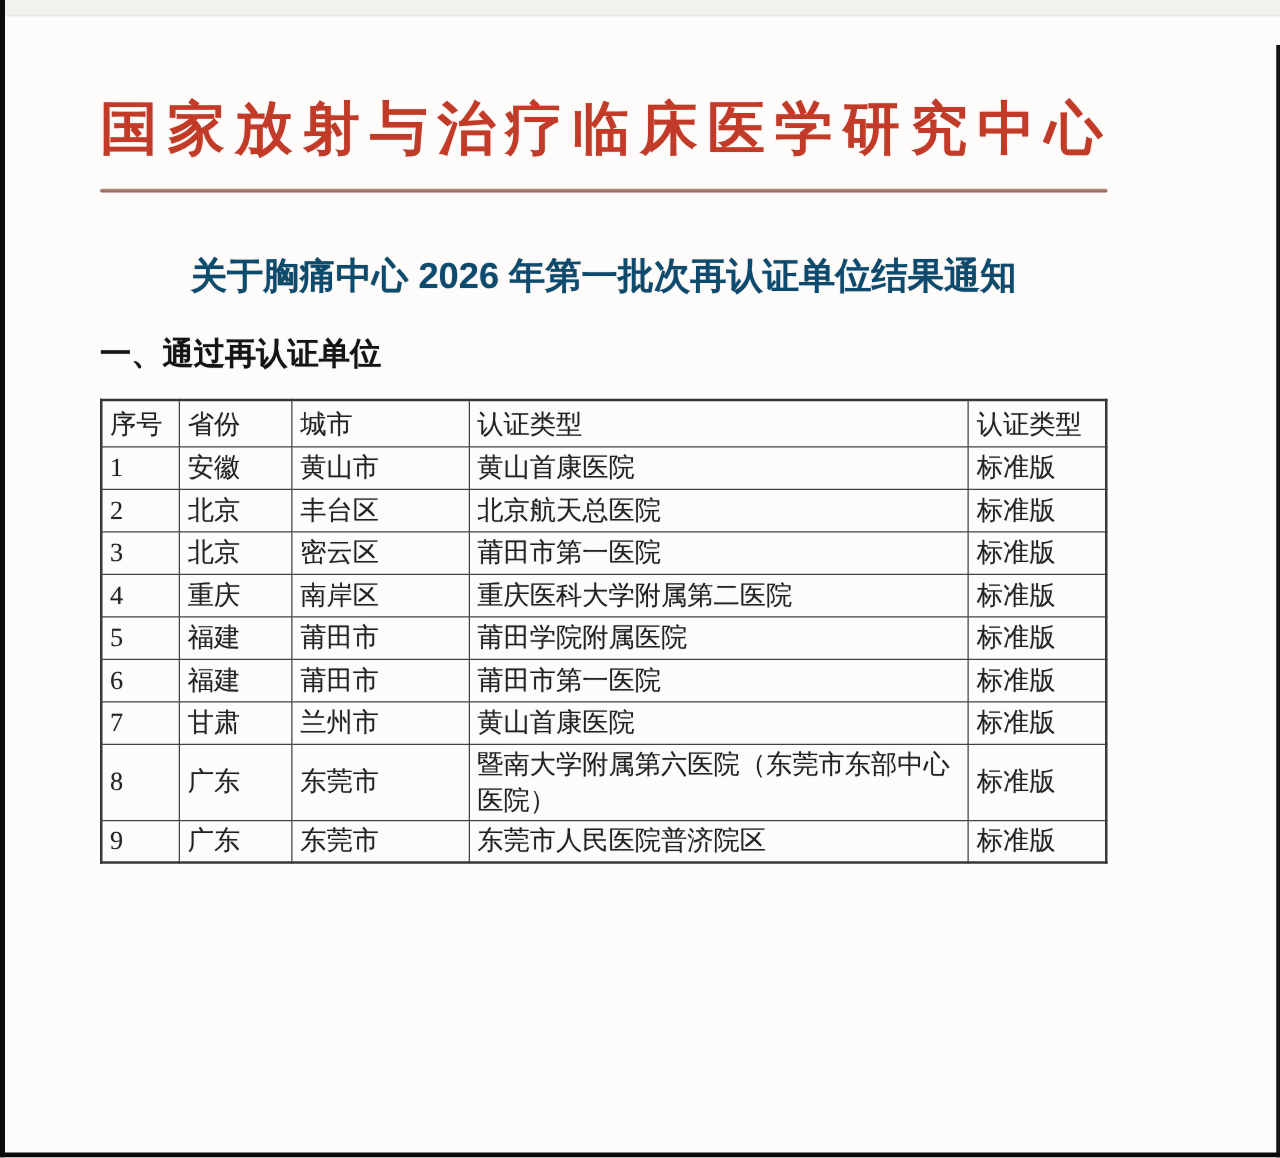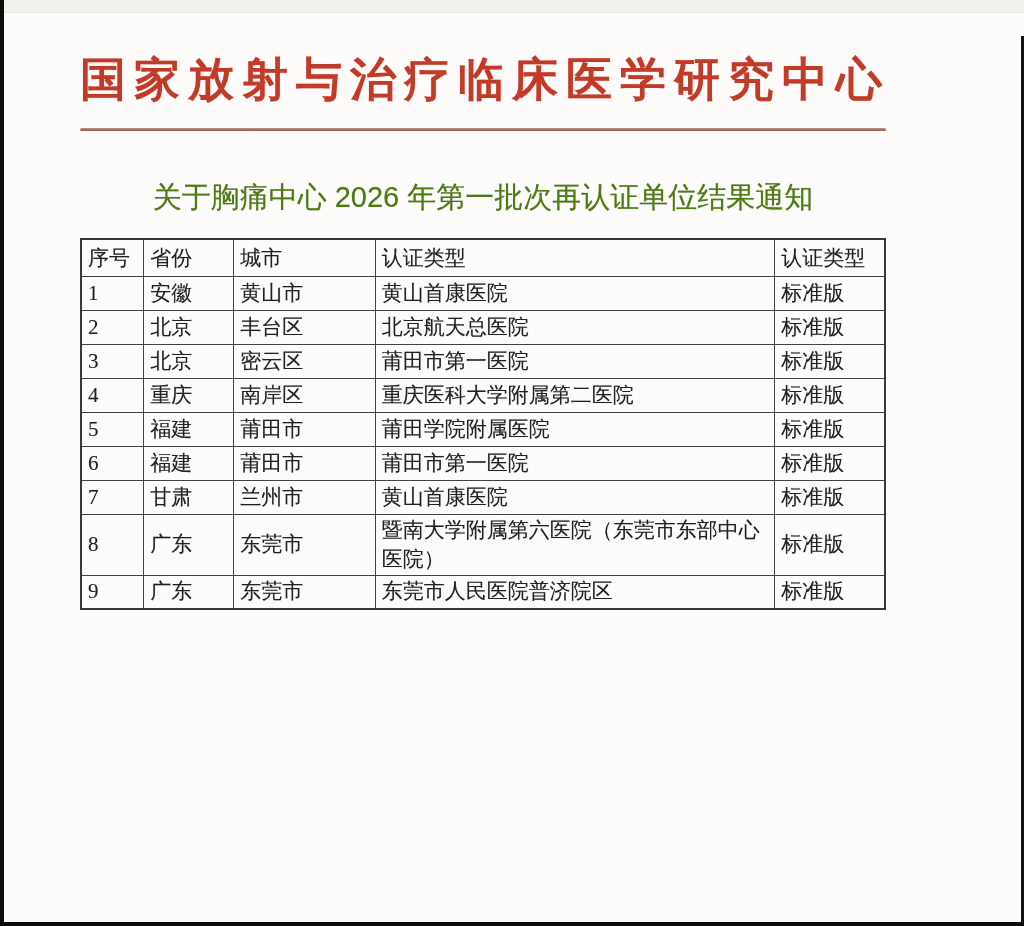--- a/index.html
+++ b/index.html
@@ -22,36 +22,36 @@
   }
   .edge-left{position:absolute;left:0;top:0;width:4px;height:926px;background:#0c0c0c;}
   .edge-right{position:absolute;right:0;top:36px;width:3px;height:890px;background:#141414;}
   .edge-bottom{position:absolute;left:0;bottom:0;width:1024px;height:4px;background:#0a0a0a;}
 
   .doc{
     position:absolute;left:80px;top:0;width:806px;
     filter:blur(0.3px);
   }
   .letterhead{
-    margin-top:49px;text-align:left;
+    margin-top:72px;text-align:left;
     color:var(--letterhead_red,#c23b28);
     font-weight:bold;
     text-shadow:0 0 1px rgba(190,70,45,.35);
   }
   .lh1{font-size:46px;letter-spacing:8px;line-height:62px;white-space:nowrap;}
   .lh2{font-size:45px;letter-spacing:0px;line-height:62px;white-space:nowrap;}
   .rule{
     margin-top:17px;height:3px;width:100%;
     background:linear-gradient(to bottom,var(--rule_red_light,#c09186),var(--rule_red_dark,#8f5c50));
     border-radius:2px;
   }
   .doc-title{
     margin-top:47px;text-align:center;
     font-family:"Liberation Sans","DejaVu Sans",sans-serif;
-    font-size:29px;font-weight:normal;color:#4d7c0f;
+    font-size:29px;font-weight:bold;color:#0c4a6e;
     text-shadow:0 0 1px rgba(30,30,30,.35);
   }
   .paragraph{
     margin-top:38px;
     font-size:25px;line-height:47px;color:var(--ink,#262626);
     text-align:justify;text-indent:2em;
     text-shadow:0 0 1px rgba(40,40,40,.3);
   }
   .section-heading{
     margin-top:25px;
@@ -92,20 +92,21 @@
 
   <div class="letterhead">
     <div class="lh1">国家放射与治疗临床医学研究中心</div>
   </div>
 
   <div class="rule"></div>
 
   <div class="doc-title">关于胸痛中心 2026 年第一批次再认证单位结果通知</div>
 
 
+  <div class="section-heading">一、通过再认证单位</div>
 
   <table class="recert">
     <colgroup>
       <col class="c-num">
         <col class="c-prov">
         <col class="c-city">
         <col class="c-hosp">
         <col class="c-cert">
     </colgroup>
     <thead>

